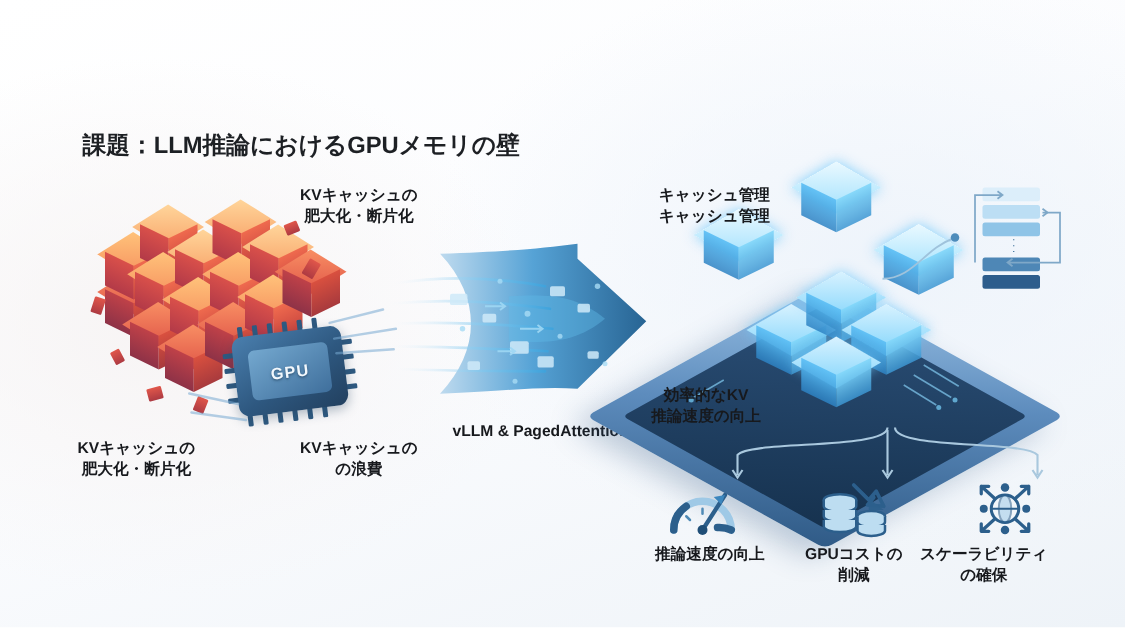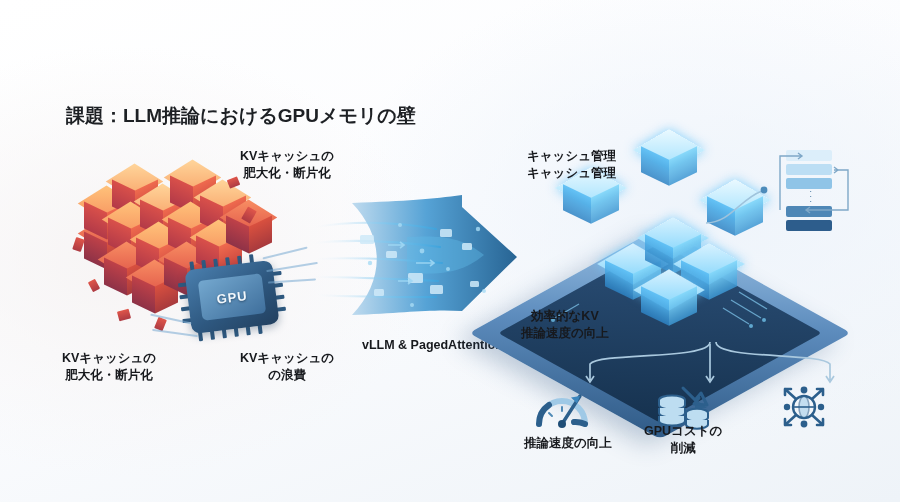--- a/index.html
+++ b/index.html
@@ -473,19 +473,23 @@
         <circle cx="29" cy="42" r="3.4"></circle>
         <circle cx="12" cy="25" r="3.2"></circle>
         <circle cx="46" cy="25" r="3.2"></circle>
       </g>
     </svg>
   </div>
 
   <div class="lbl" style="left:524px; top:435px;">
     <span>推論速度の向上</span>
   </div>
-  <div class="lbl" style="left:644px; top:423px;">
+  <div class="lbl" style="left:644px; top:435px;">
     <span>GPUコストの</span><br>
     <span>削減</span>
   </div>
+  <div class="lbl" style="left:736px; top:435px;">
+    <span>スケーラビリティ</span><br>
+    <span>の確保</span>
+  </div>
 
 
 </div>
 
 </body></html>

